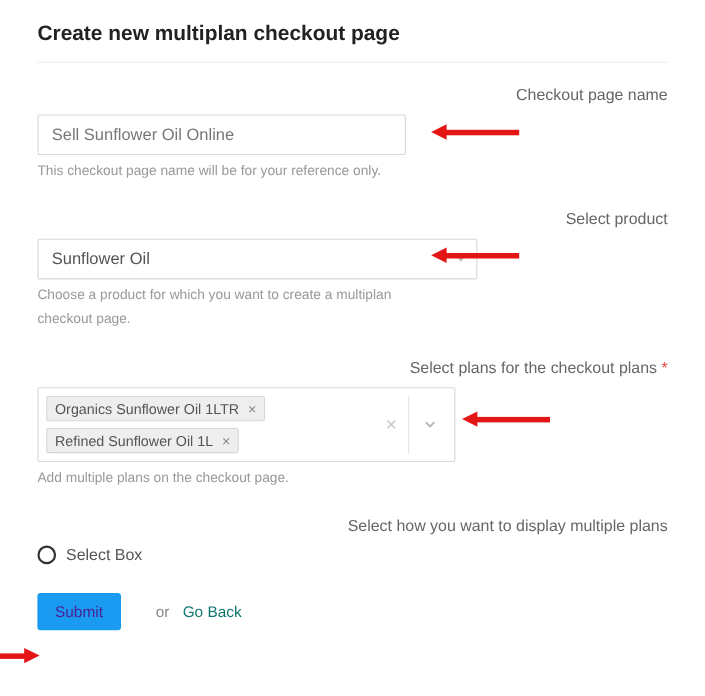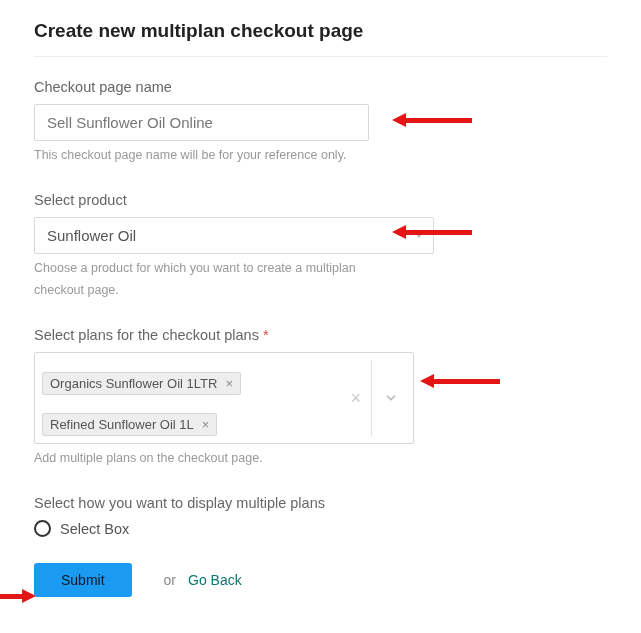--- a/index.html
+++ b/index.html
@@ -22,20 +22,21 @@
       border-top: 1px solid #eee;
       margin-bottom: 22px;
     }
     .field-group {
       margin-bottom: 26px;
     }
     .field-label {
       font-size: 14.5px;
       color: #666;
       margin-bottom: 9px;
+      text-align: right;
     }
     .req { color: #e24c4c; }
     .text-input {
       width: 335px;
       height: 37px;
       border: 1px solid #d8d8d8;
       border-radius: 2px;
       padding: 0 12px;
       font-size: 15px;
       color: #777;
@@ -88,21 +89,20 @@
       background: #eee;
       border: 1px solid #d6d6d6;
       border-radius: 2px;
       padding: 3px 7px;
       font-size: 13px;
       color: #555;
       display: inline-flex;
       align-items: center;
       gap: 8px;
       cursor: default;
-      margin-top: 12px;
     }
     .chip-x {
       font-size: 13px;
       color: #888;
       cursor: pointer;
       line-height: 1;
     }
     .ms-controls {
       display: flex;
       align-items: center;
@@ -143,26 +143,26 @@
     .radio.selected::after {
       content: "";
       width: 7.5px; height: 7.5px;
       background: #18a99a;
       border-radius: 50%;
     }
     .radio-label { font-size: 14.5px; color: #555; }
     .actions { display: flex; align-items: center; gap: 12px; margin-top: 6px; }
     .btn-primary {
       background: #1a9af1;
-      color: #0f172a;
+      color: #4c1d95;
       border: none;
       border-radius: 3px;
       font-size: 14px;
       font-weight: 500;
-      padding: 9px 27px;
+      padding: 9px 16px;
       cursor: pointer;
     }
     .or-text { font-size: 14px; color: #888; margin-left: 20px; }
     .go-back {
       font-size: 14px;
       color: #0f766e;
       text-decoration: none;
       cursor: pointer;
     }
 

